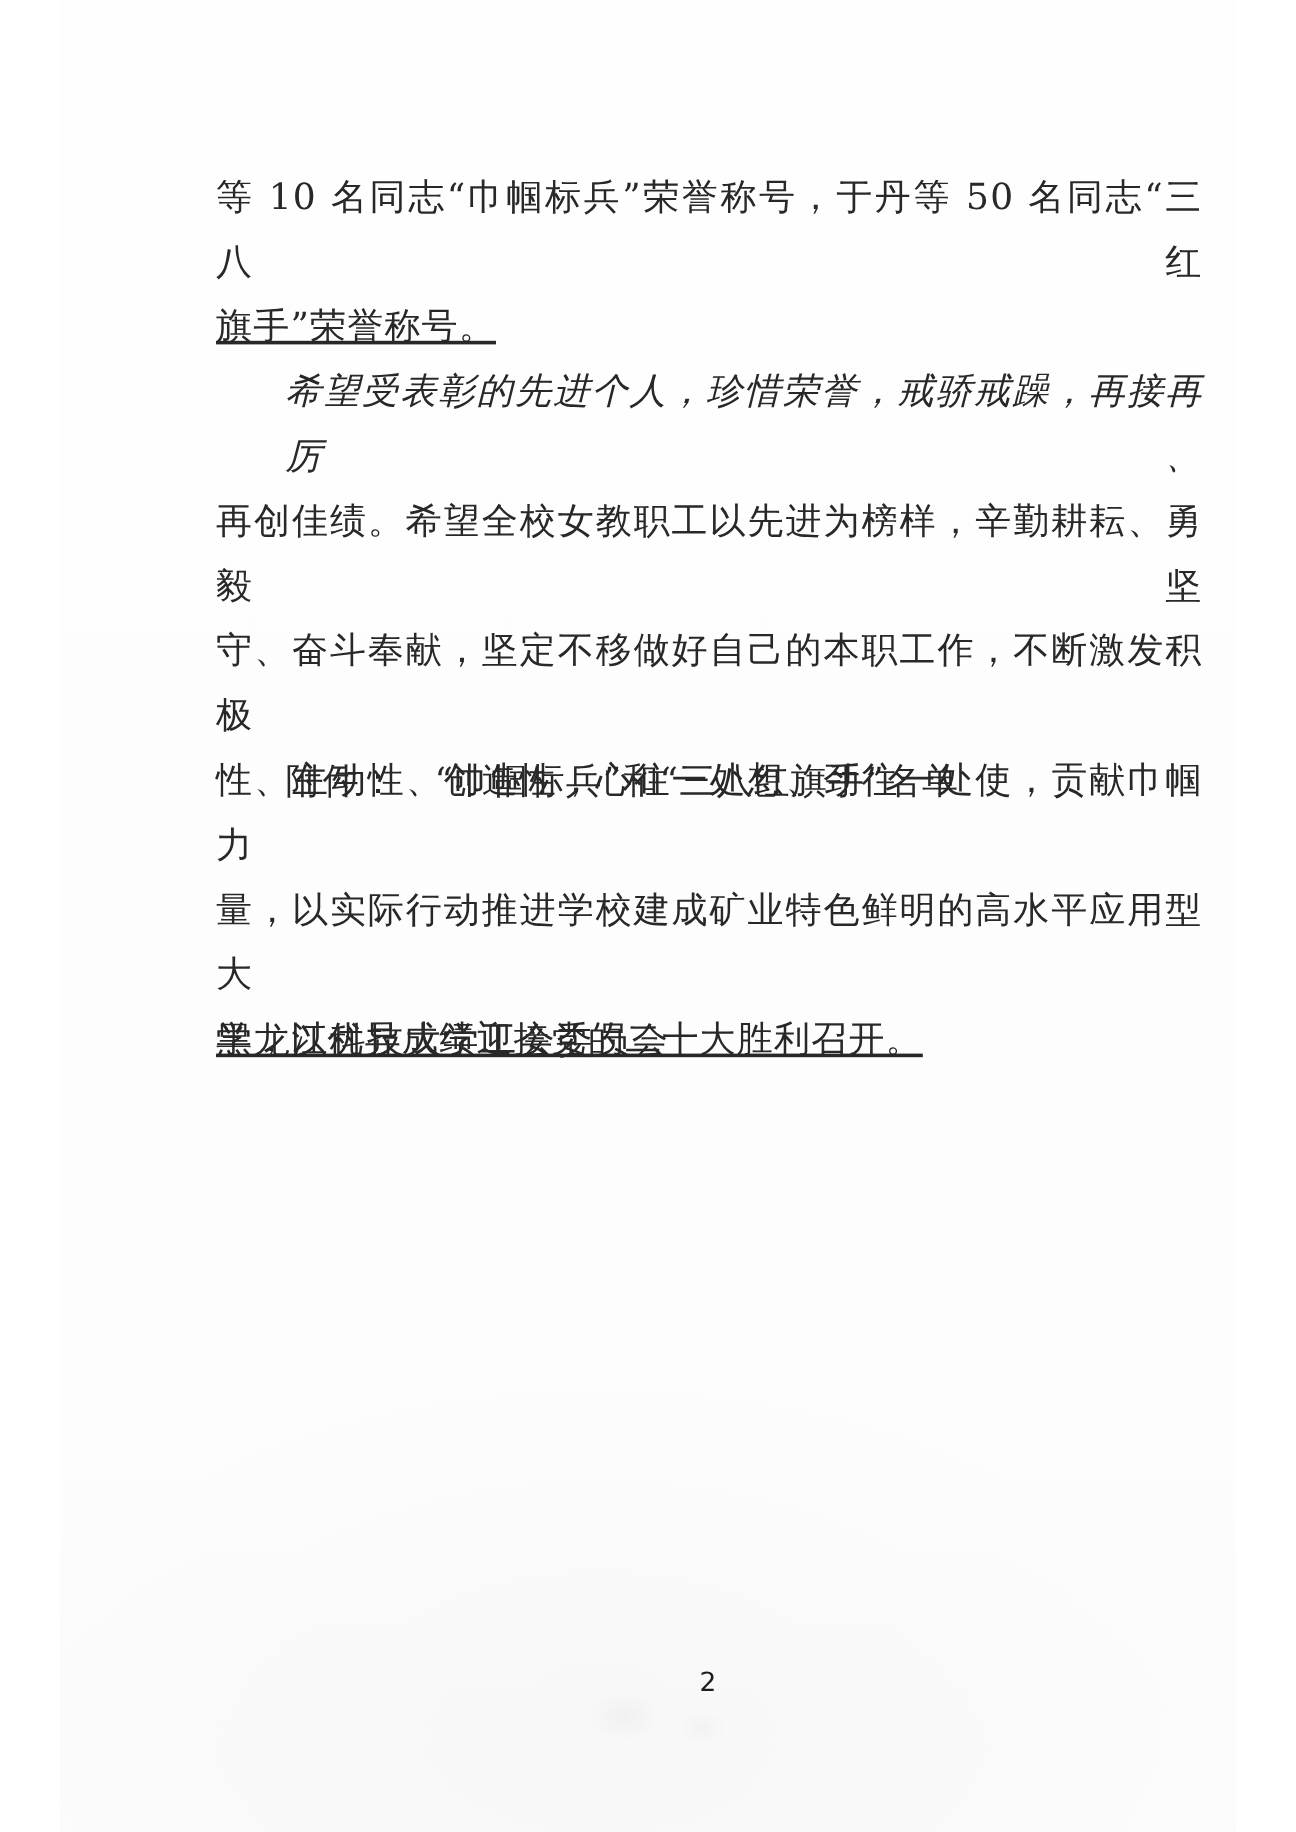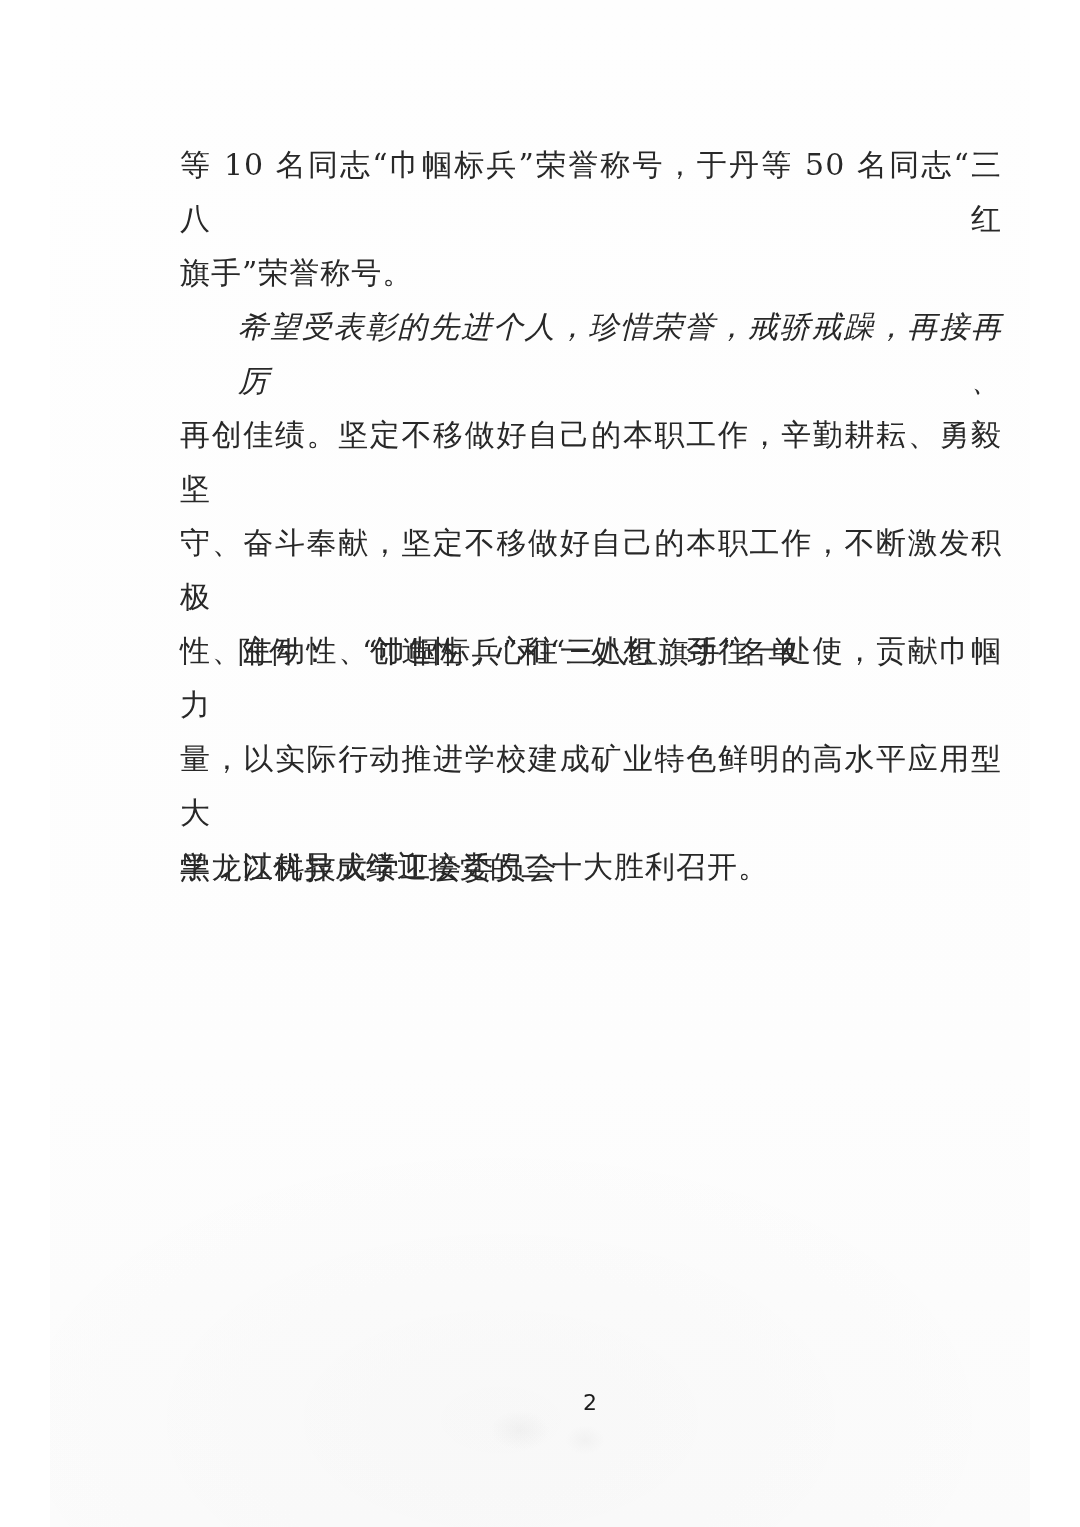--- a/index.html
+++ b/index.html
@@ -32,20 +32,21 @@
   .line {
     width: 100%;
   }
   .line.justify-full {
     text-align: justify;
     text-align-last: justify;
   }
   .line.left {
     text-align: right;
     text-align-last: left;
+    text-decoration: underline;
   }
   .line.indent {
     padding-left: 58px;
     box-sizing: border-box;
     font-style: italic;
   }
   
   .attachment {
     position: absolute;
     left: 188px;
@@ -108,21 +109,21 @@
 </style>
 </head>
 <body>
 
 <div class="page">
 
   <div class="body-text">
     <div class="line justify-full">等 10 名同志“巾帼标兵”荣誉称号，于丹等 50 名同志“三八红</div>
     <div class="line left">旗手”荣誉称号。</div>
     <div class="line justify-full indent">希望受表彰的先进个人，珍惜荣誉，戒骄戒躁，再接再厉、</div>
-    <div class="line justify-full">再创佳绩。坚定不移做好自己的本职工作，辛勤耕耘、勇毅坚</div>
+    <div class="line justify-full">再创佳绩。希望全校女教职工以先进为榜样，辛勤耕耘、勇毅坚</div>
     <div class="line justify-full">守、奋斗奉献，坚定不移做好自己的本职工作，不断激发积极</div>
     <div class="line justify-full">性、主动性、创造性，心往一处想、劲往一处使，贡献巾帼力</div>
     <div class="line justify-full">量，以实际行动推进学校建成矿业特色鲜明的高水平应用型大</div>
     <div class="line left">学，以优异成绩迎接党的二十大胜利召开。</div>
   </div>
 
   <div class="attachment">附件：　“巾帼标兵”和“三八红旗手”名单</div>
 
   <div class="signature-block">
     <div class="signature-line">黑龙江科技大学工会委员会</div>

